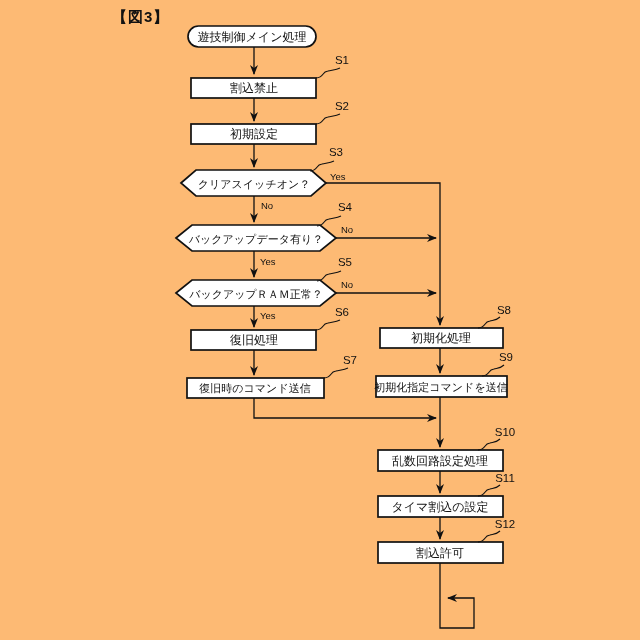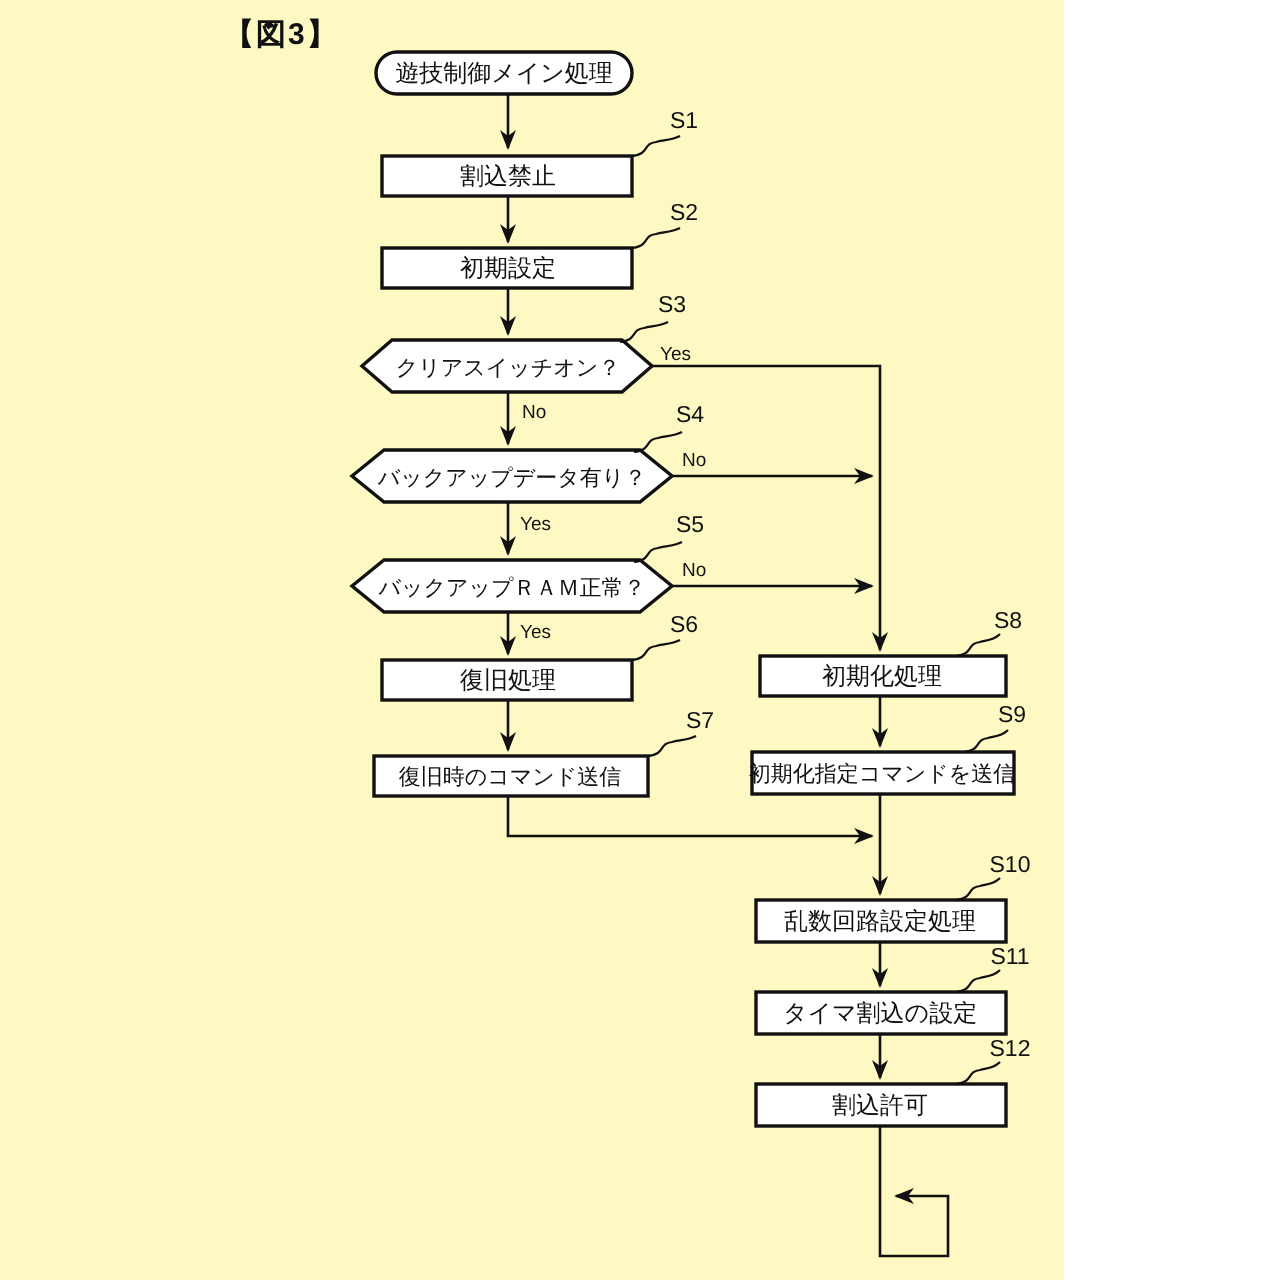--- a/index.html
+++ b/index.html
@@ -1,17 +1,17 @@
 <!DOCTYPE html>
 <html><head>
 <meta charset="utf-8">
 <style>
   html,body { margin:0; padding:0; background:#fff; }
   .page {
-    position:relative; width:532px; height:640px; background:#fef9c3;
+    position:relative; width:640px; height:640px; background:#fdba74;
     font-family:"Liberation Sans","DejaVu Sans",sans-serif; color:#111;
     overflow:hidden;
   }
   .figure-title {
     position:absolute; left:112px; top:8px;
     font-size:15px; font-weight:bold; letter-spacing:1px; color:#111;
   }
   svg.flowchart { position:absolute; left:0; top:0; }
   .shape { fill:#ffffff; stroke:#111111; stroke-width:1.7; }
   .edge  { fill:none; stroke:#111111; stroke-width:1.3; }

